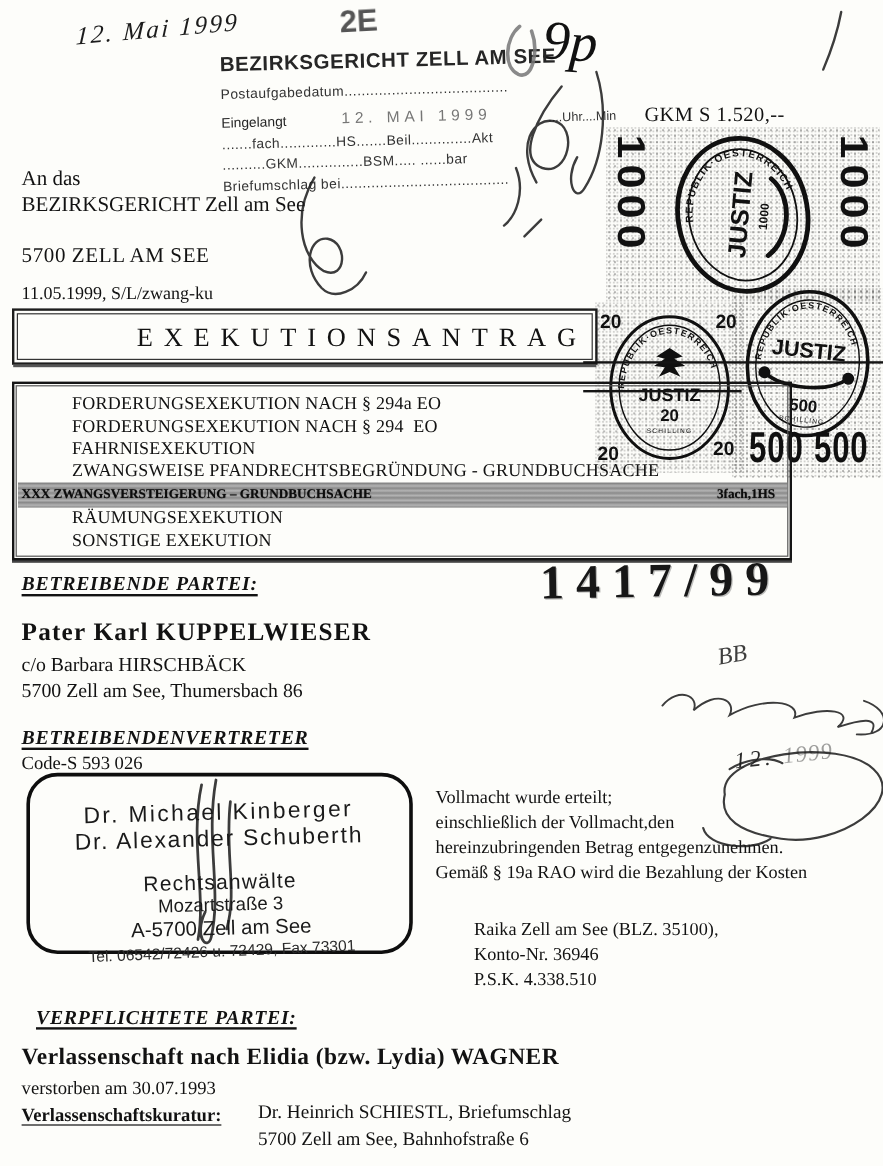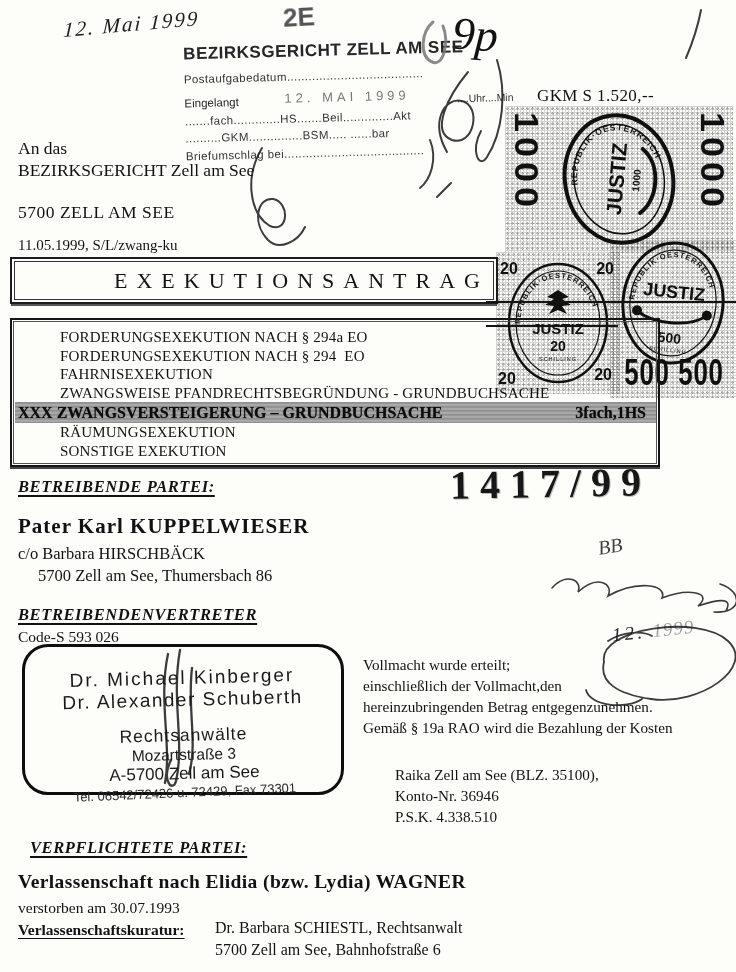--- a/index.html
+++ b/index.html
@@ -39,21 +39,21 @@
   .title-box{left:10px;top:257px;width:488px;height:47px;border:2px solid #1d1d1d;box-sizing:border-box;
              box-shadow:0 3px 0 -1px #555;}
   .title-inner{position:absolute;inset:2px;border:1px solid #333;display:flex;align-items:center;justify-content:flex-end;}
   .title-text{font-size:22px;letter-spacing:9px;padding-right:4px;white-space:nowrap;}
   
   .options-box{left:10px;top:318px;width:650px;height:149px;border:2px solid #151515;box-sizing:border-box;
                box-shadow:0 2px 0 0 #444;}
   .options-inner{position:absolute;inset:1px;border:1px solid #555;padding:6px 0 0 46px;box-sizing:border-box;}
   .opt{font-size:15px;line-height:18.5px;letter-spacing:.2px;white-space:nowrap;}
   .opt-selected{display:flex;justify-content:space-between;margin-left:-45px;padding:1px 10px 1px 3px;
-                font-weight:bold;font-size:16px;line-height:19px;color:#0c0c0c;
+                font-weight:bold;font-size:11px;line-height:19px;color:#0c0c0c;
                 background:repeating-linear-gradient(0deg,#858585 0,#b3b3b3 2px,#8d8d8d 4px);
                 text-shadow:0 0 1px rgba(0,0,0,.6);white-space:nowrap;}
   
   .speckle{background-image:radial-gradient(rgba(20,20,20,.28) 1px,transparent 1.3px),
                            radial-gradient(rgba(20,20,20,.18) 1px,transparent 1.2px);
            background-size:5px 5px,3px 3px;background-position:0 0,2px 2px;}
   .stamp1000{left:505px;top:106px;width:228px;height:146px;}
   .v1000{position:absolute;top:6px;writing-mode:vertical-rl;font-family:"Liberation Sans",sans-serif;
          font-weight:bold;font-size:36px;letter-spacing:5px;color:#111;transform:scaleX(.9);}
   .v1000.left{left:0;}
@@ -70,21 +70,21 @@
           transform:scaleX(.72);letter-spacing:1px;}
   .cancel-line{background:#141414;height:2px;}
   .cl1{left:486px;top:301px;width:250px;}
   .cl2{left:486px;top:325px;width:132px;}
   
   .sec-heading{font-size:16.5px;font-weight:bold;font-style:italic;letter-spacing:.6px;
                text-decoration:underline;text-underline-offset:3px;text-decoration-thickness:1.5px;white-space:nowrap;}
   .h-betreibende{left:18px;top:477px;}
   .creditor-name{left:18px;top:514px;font-size:21px;font-weight:bold;letter-spacing:1px;}
   .creditor-co{left:18px;top:544px;font-size:16.5px;}
-  .creditor-addr{left:18px;top:566px;font-size:16.5px;margin-left:20px;}
+  .creditor-addr{left:18px;top:566px;font-size:16.5px;}
   .h-vertreter{left:18px;top:605px;}
   .code-line{left:18px;top:628px;font-size:15.5px;}
   
   .lawyer-stamp{left:22px;top:644px;width:322px;height:151px;border:3px solid #0e0e0e;border-radius:26px;box-sizing:border-box;}
   .ls-inner{position:absolute;inset:0;padding-top:20px;text-align:center;transform:rotate(-1.5deg);
             font-family:"Liberation Sans",sans-serif;color:#1a1a1a;}
   .ls-n1{font-size:19px;letter-spacing:2px;white-space:nowrap;}
   .ls-n2{font-size:19px;letter-spacing:1.5px;white-space:nowrap;}
   .ls-role{font-size:17.5px;letter-spacing:1px;margin-top:14px;}
   .ls-street{font-size:15.5px;}
@@ -253,21 +253,21 @@
 
   <div class="abs hw hw-date-right">
     <span>12.</span>
     <span class="faded">1999</span>
   </div>
 
   <div class="abs sec-heading h-verpflichtete">VERPFLICHTETE PARTEI:</div>
   <div class="abs debtor-name">Verlassenschaft nach Elidia (bzw. Lydia) WAGNER</div>
   <div class="abs debtor-dec">verstorben am 30.07.1993</div>
   <div class="abs curator-label">Verlassenschaftskuratur:</div>
-  <div class="abs curator-name">Dr. Barbara SCHIESTL, Rechtsanwalt</div>
+  <div class="abs curator-name">Dr. Heinrich SCHIESTL, Briefumschlag</div>
   <div class="abs curator-addr">5700 Zell am See, Bahnhofstraße 6</div>
 
   <svg class="abs scribbles" width="736" height="972" viewBox="0 0 736 972" fill="none" stroke="#1b1b1b" stroke-width="2" stroke-linecap="round" opacity=".85">
     <path d="M701,10 C698,26 692,44 686,58"></path>
     <path stroke="#777" stroke-width="3" d="M433,22 C421,32 419,56 432,62 C444,67 449,42 443,26"></path>
     <path d="M468,72 C448,96 430,132 452,140 C474,147 482,106 462,101 C444,97 430,122 447,152
              M497,60 C507,92 503,132 487,157 C479,170 470,150 481,131
              M430,140 C438,160 430,180 420,188"></path>
     <path d="M262,148 C244,178 250,214 270,226 C289,234 290,202 273,199 C258,197 251,222 268,240 C279,251 298,242 305,227"></path>
     <path d="M437,197 L451,183"></path>

